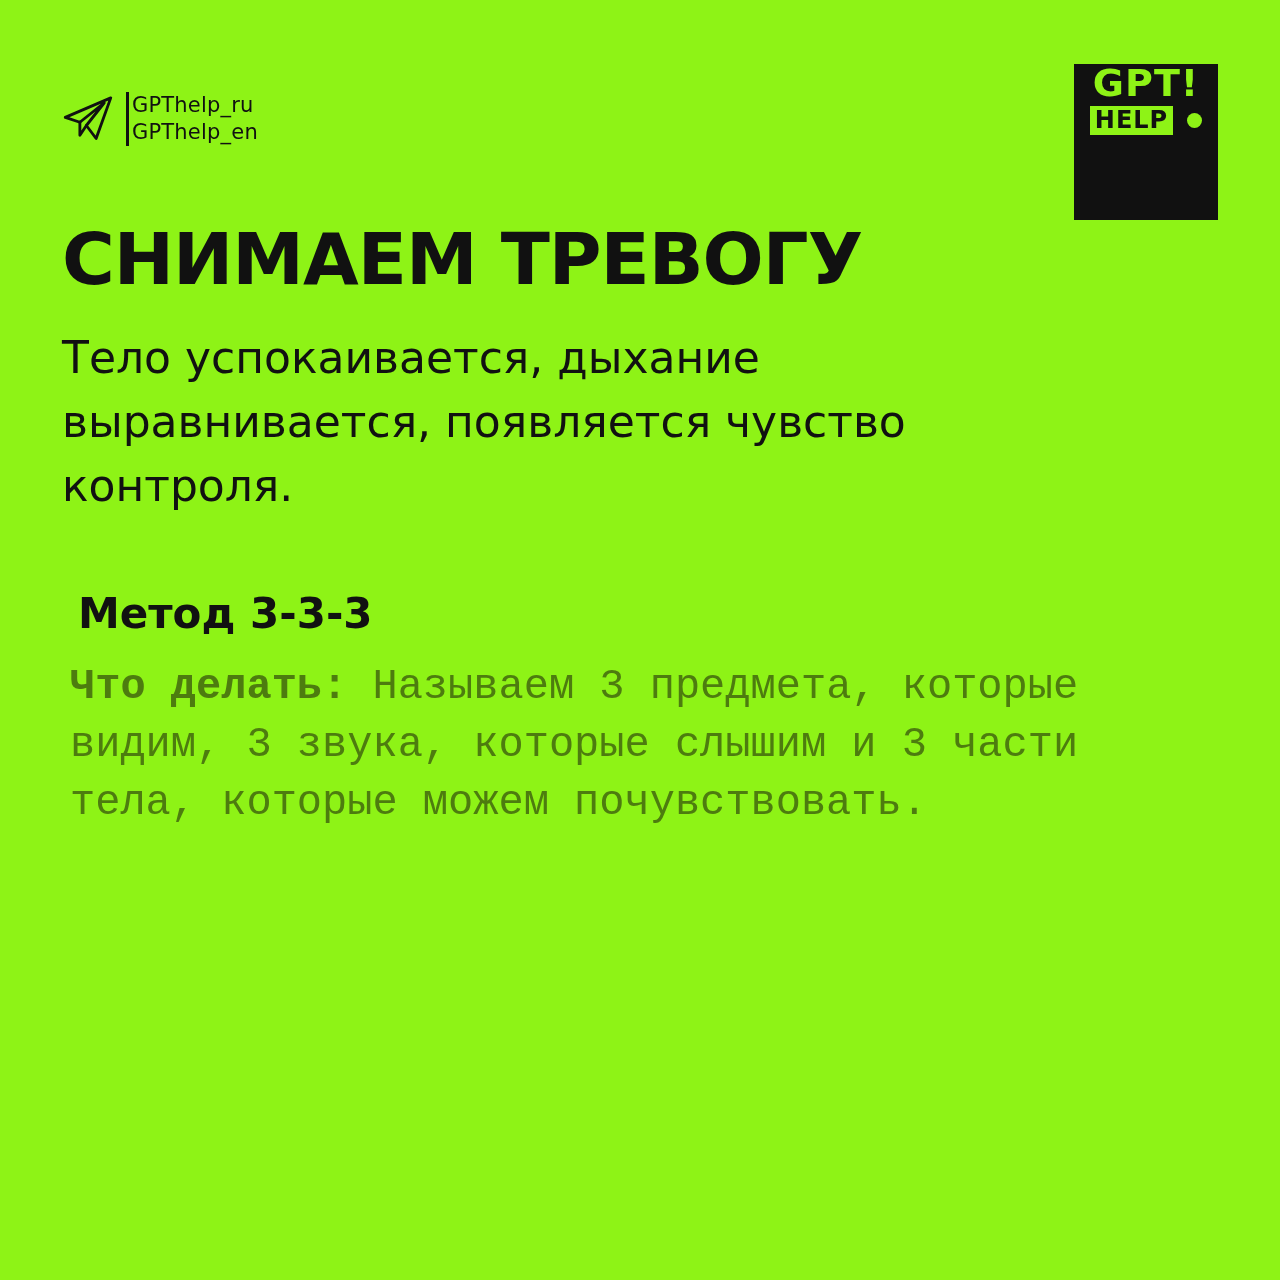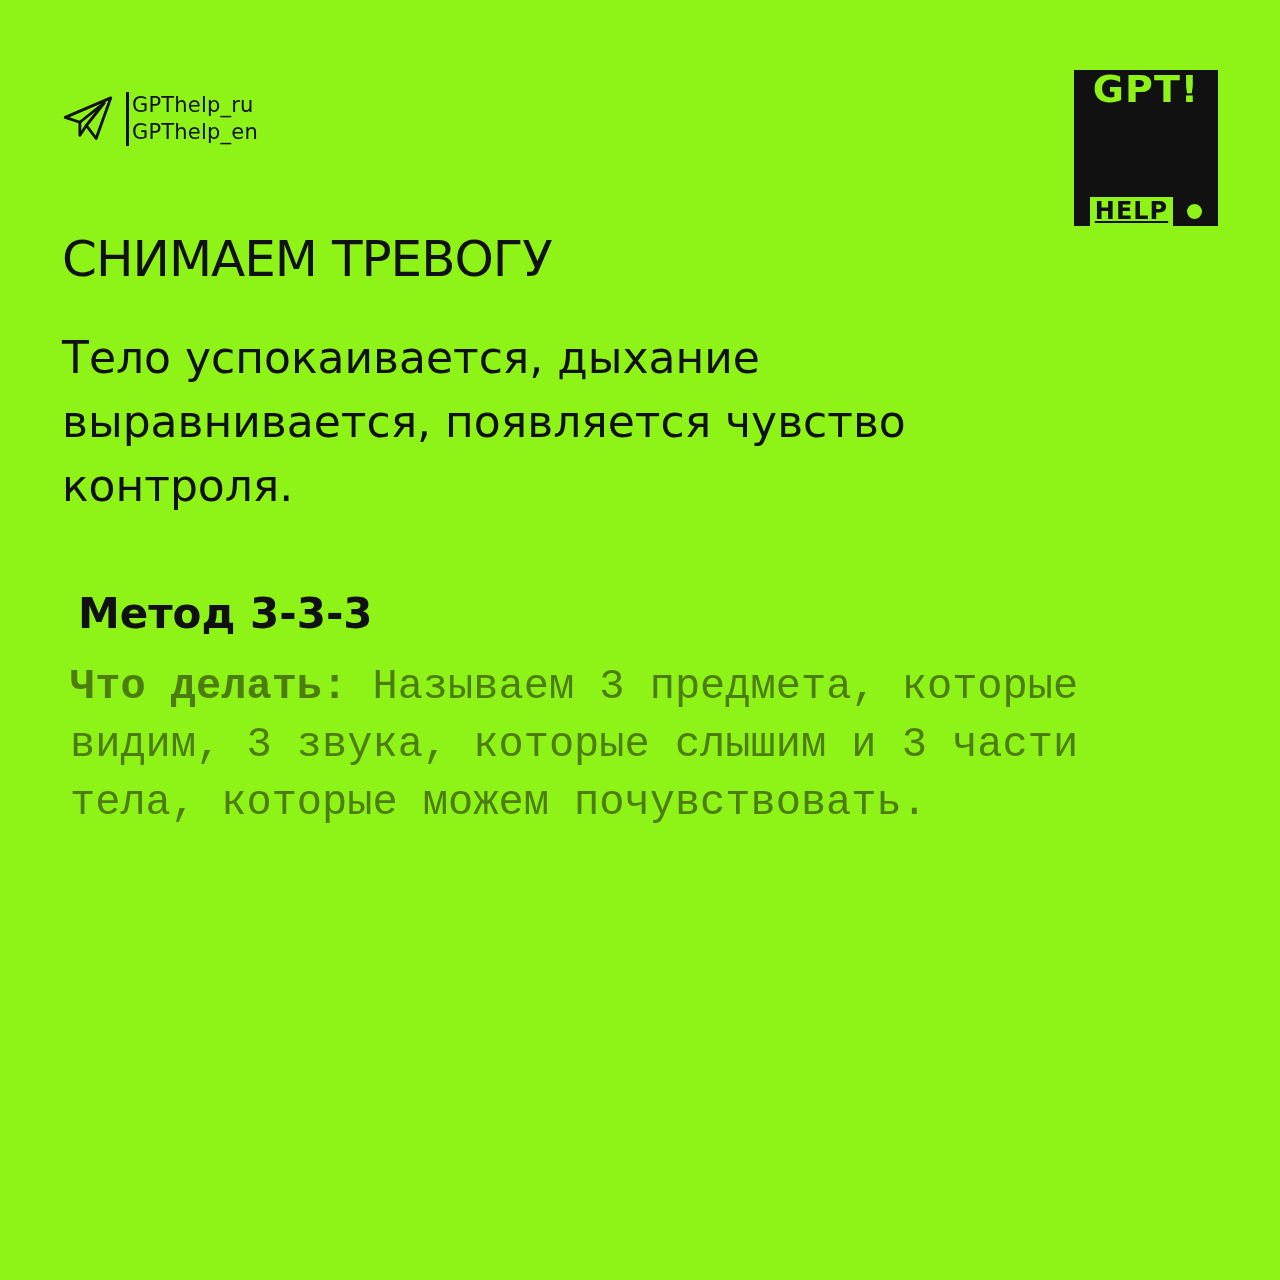--- a/index.html
+++ b/index.html
@@ -62,45 +62,44 @@
     line-height: 27px;
     letter-spacing: 0.2px;
     color: #111;
     font-family: "DejaVu Sans", "Liberation Sans", sans-serif;
   }
 
   
   .logo {
     position: absolute;
     right: 62px;
-    top: 8px;
+    top: 2px;
     width: 144px;
     height: 156px;
     background: #111111;
     display: flex;
     flex-direction: column;
     align-items: center;
-    justify-content: space-between;
+    justify-content: flex-start;
     gap: 4px;
   }
 
   .logo-top {
     color: #8ef316;
     font-size: 38px;
     font-weight: 700;
     letter-spacing: 1px;
     line-height: 38px;
     font-family: "DejaVu Sans", "Liberation Sans", sans-serif;
   }
 
   .logo-bottom-row {
     display: flex;
     align-items: center;
     gap: 14px;
-    text-decoration: underline;
   }
 
   .logo-bottom {
     background: #8ef316;
     color: #111111;
     font-size: 24px;
     font-weight: 700;
     letter-spacing: 1px;
     line-height: 26px;
     padding: 1px 5px 2px 5px;
@@ -118,23 +117,23 @@
   
   .content {
     position: absolute;
     top: 218px;
     left: 62px;
     width: 1160px;
   }
 
   h1.title {
     margin: 0;
-    font-size: 50px;
+    font-size: 72px;
     line-height: 82px;
-    font-weight: 400;
+    font-weight: 700;
     letter-spacing: -1px;
     color: #111111;
     font-family: "DejaVu Sans", "Liberation Sans", sans-serif;
   }
 
   p.lead {
     margin: 26px 0 0 0;
     font-size: 44px;
     line-height: 64px;
     font-weight: 400;

